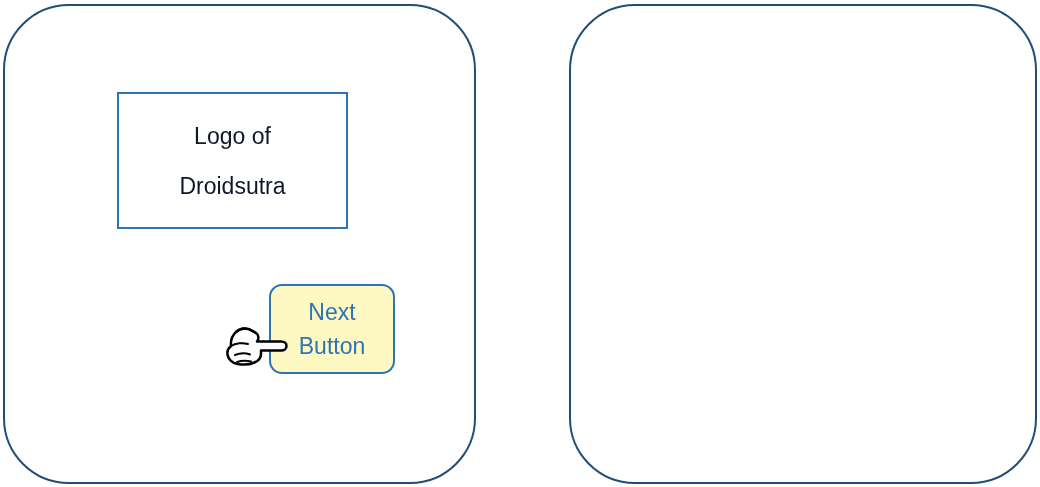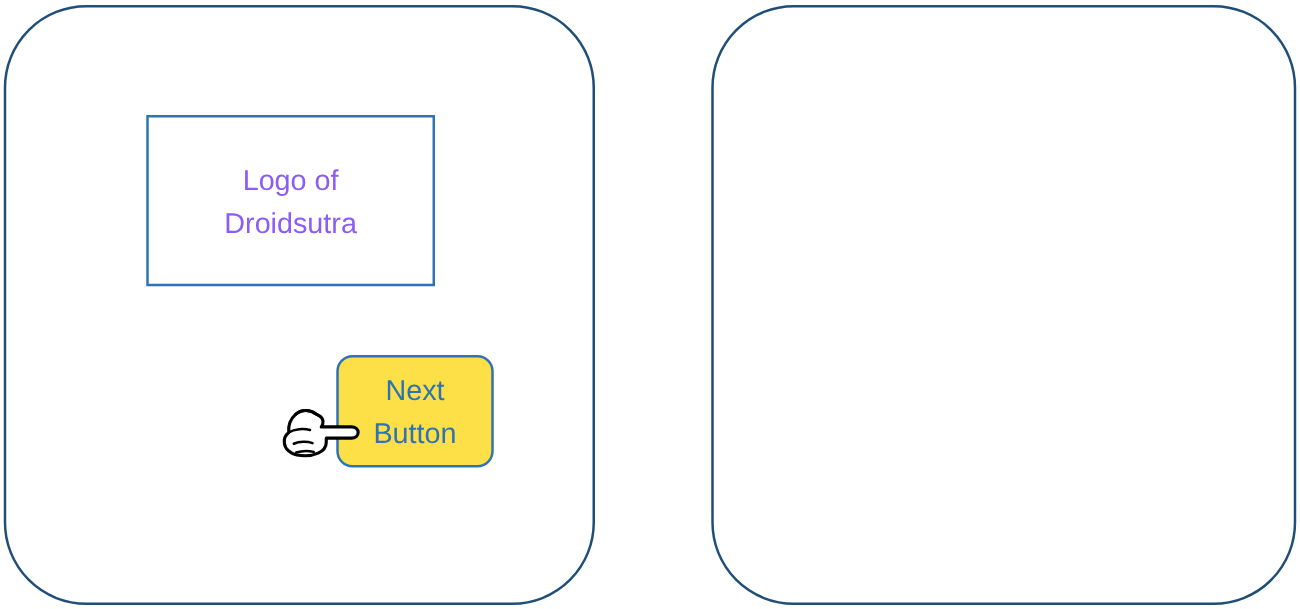--- a/index.html
+++ b/index.html
@@ -41,34 +41,34 @@
     height: 137px;
     border: 2px solid #2E74B5;
     border-radius: 0;
     background: #ffffff;
     display: flex;
     align-items: center;
     justify-content: center;
     text-align: center;
   }
   #logo-box .label {
-    color: #8b5cf6;
+    color: #0f172a;
     font-size: 23px;
-    line-height: 34px;
+    line-height: 50px;
     font-weight: 400;
     white-space: pre-line;
   }
 
   
   .wf-button {
     position: absolute;
     box-sizing: border-box;
     border: 2px solid #2E74B5;
     border-radius: 14px;
-    background: #fde047;
+    background: #fef9c3;
     display: flex;
     align-items: center;
     justify-content: center;
     text-align: center;
     color: #2E74B5;
   }
   .wf-button .label {
     color: #2E74B5;
     font-weight: 400;
     white-space: pre-line;

